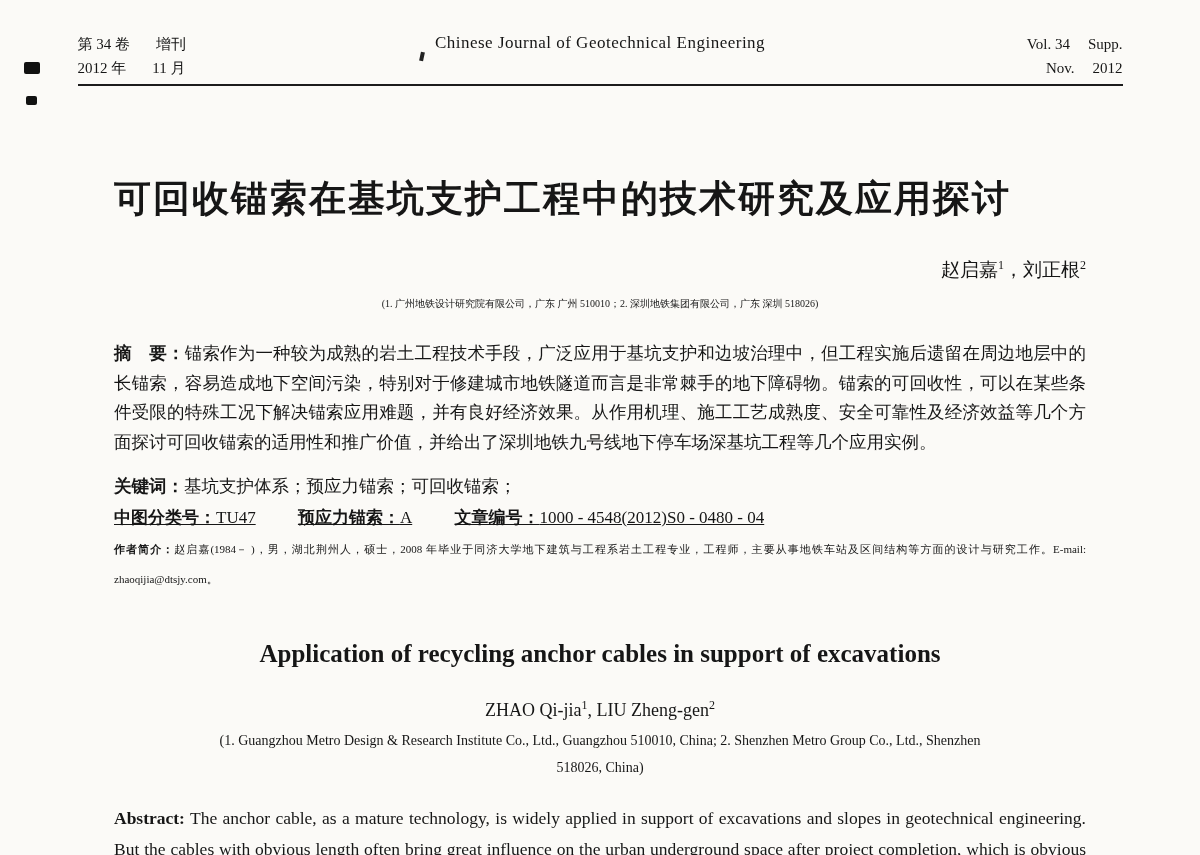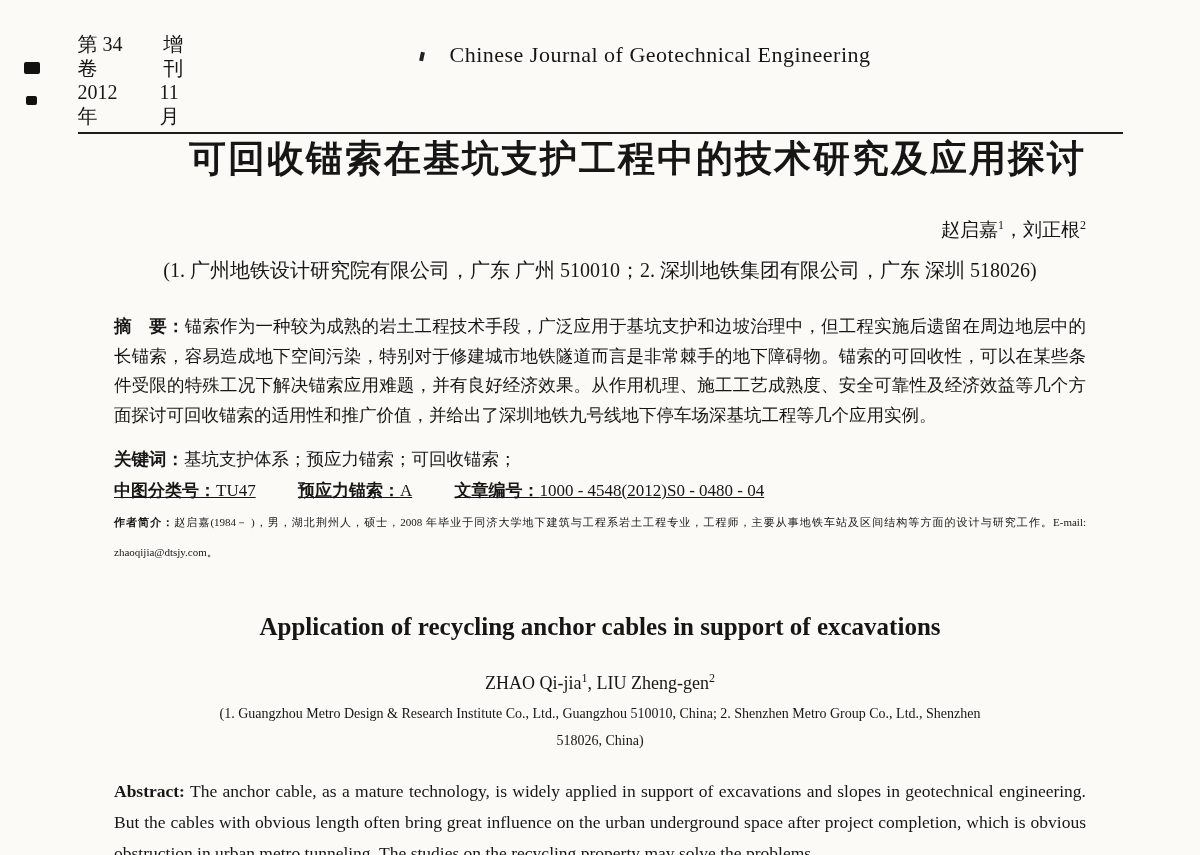--- a/index.html
+++ b/index.html
@@ -19,62 +19,63 @@
   .artifact.a3 { left: 420px; top: 26px; width: 4px; height: 9px; background:#222; transform: rotate(12deg); }
 
   
   .journal-header {
     width: 1045px;
     margin: 26px auto 0 auto;
     display: flex;
     justify-content: space-between;
     align-items: flex-start;
   }
-  .h-left, .h-right { font-size: 20px; line-height: 24px; padding-top: 6px; font-family: Liberation Serif, serif; }
+  .h-left, .h-right { font-size: 15px; line-height: 24px; padding-top: 6px; font-family: Liberation Serif, serif; }
   .h-left .row { display: flex; gap: 26px; width: 120px; }
   .h-right .row { display: flex; gap: 18px; justify-content: flex-end; min-width: 120px; }
   .h-center { text-align: center; flex: 1; }
   .journal-title-cn {
     font-size: 26px;
     font-weight: bold;
     letter-spacing: 10px;
     line-height: 32px;
   }
   .journal-title-en {
-    font-size: 22px;
+    font-size: 17px;
     letter-spacing: 0.5px;
     line-height: 26px;
-    margin-top: 16px;
+    margin-top: 4px;
   }
   .header-rule {
     width: 1045px;
     margin: 4px auto 0 auto;
     border-bottom: 2.5px solid #1c1c1c;
   }
 
   
   .content { width: 972px; margin: 0 auto; }
 
   .title-cn {
-    text-align: right;
+    margin-top: 88px;
+    text-align: left;
     font-size: 37px;
     font-weight: bold;
     letter-spacing: 2px;
     font-family: "Liberation Sans", "DejaVu Sans", sans-serif;
   }
   .authors-cn {
     margin-top: 33px;
     text-align: right;
     font-size: 19px;
   }
   .authors-cn sup, .authors-en sup { font-size: 12px; }
   .affiliation-cn {
     margin-top: 14px;
     text-align: center;
-    font-size: 20px;
+    font-size: 10px;
   }
 
   .abstract-cn {
     margin-top: 28px;
     font-size: 17.5px;
     line-height: 29.5px;
     text-align: justify;
   }
   .label-bold { font-weight: bold; }
 
@@ -123,20 +124,30 @@
         <span>增刊</span>
       </div>
       <div class="row">
         <span>2012 年</span>
         <span>11 月</span>
       </div>
     </div>
     <div class="h-center">
       <div class="journal-title-en">Chinese Journal of Geotechnical Engineering</div>
     </div>
+    <div class="h-right">
+      <div class="row">
+        <span>Vol. 34</span>
+        <span>Supp.</span>
+      </div>
+      <div class="row">
+        <span>Nov.</span>
+        <span>2012</span>
+      </div>
+    </div>
   </div>
   <div class="header-rule"></div>
 
   <div class="content">
 
     <h1 class="title-cn">可回收锚索在基坑支护工程中的技术研究及应用探讨</h1>
 
     <div class="authors-cn">
       <span>赵启嘉</span><sup>1</sup><span>，</span><span>刘正根</span><sup>2</sup>
     </div>

